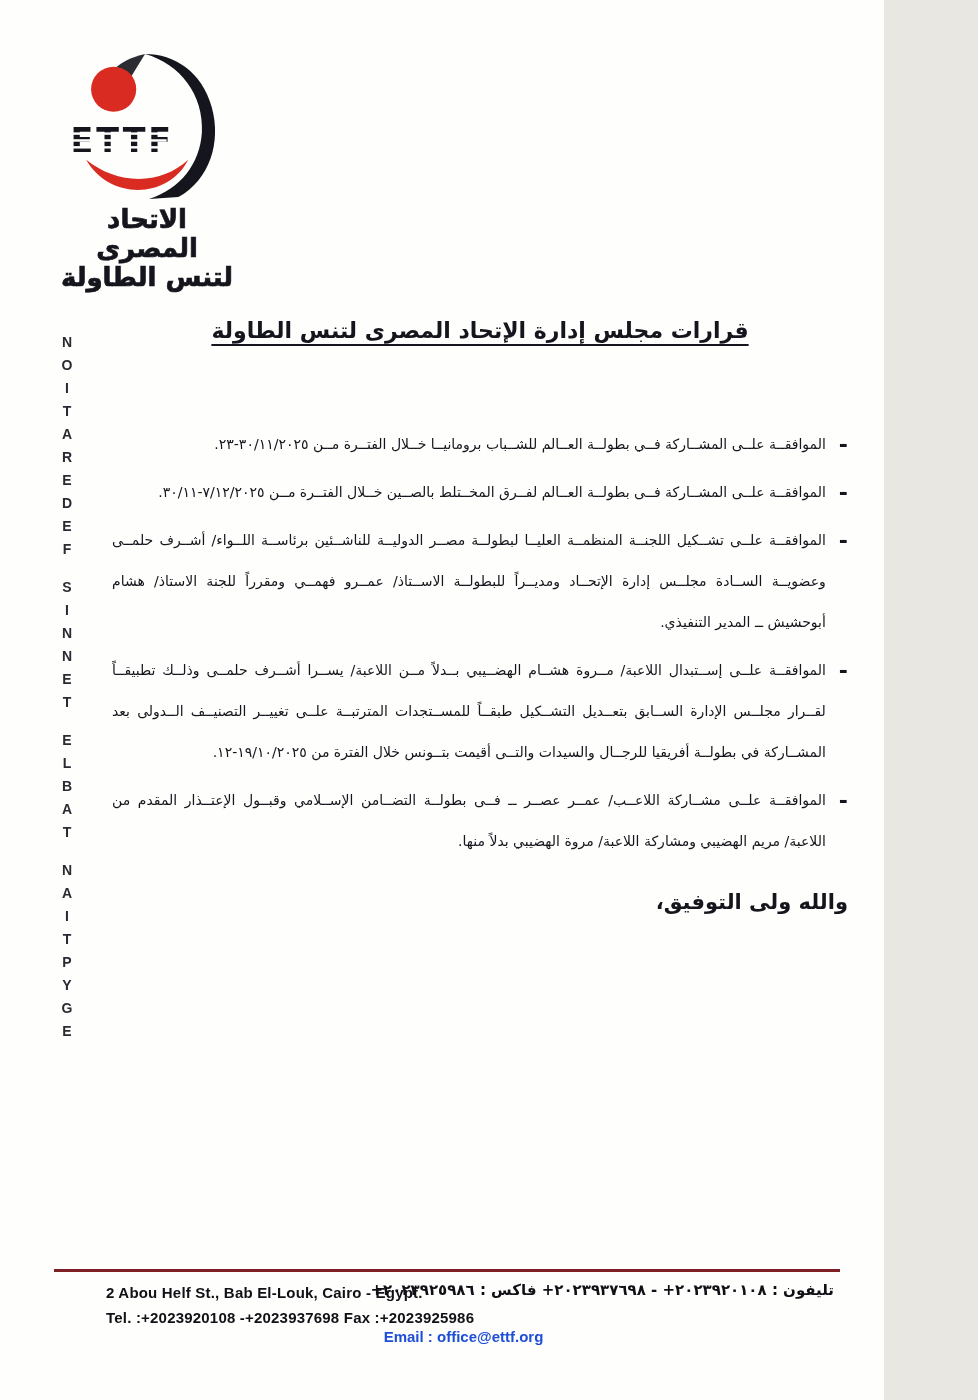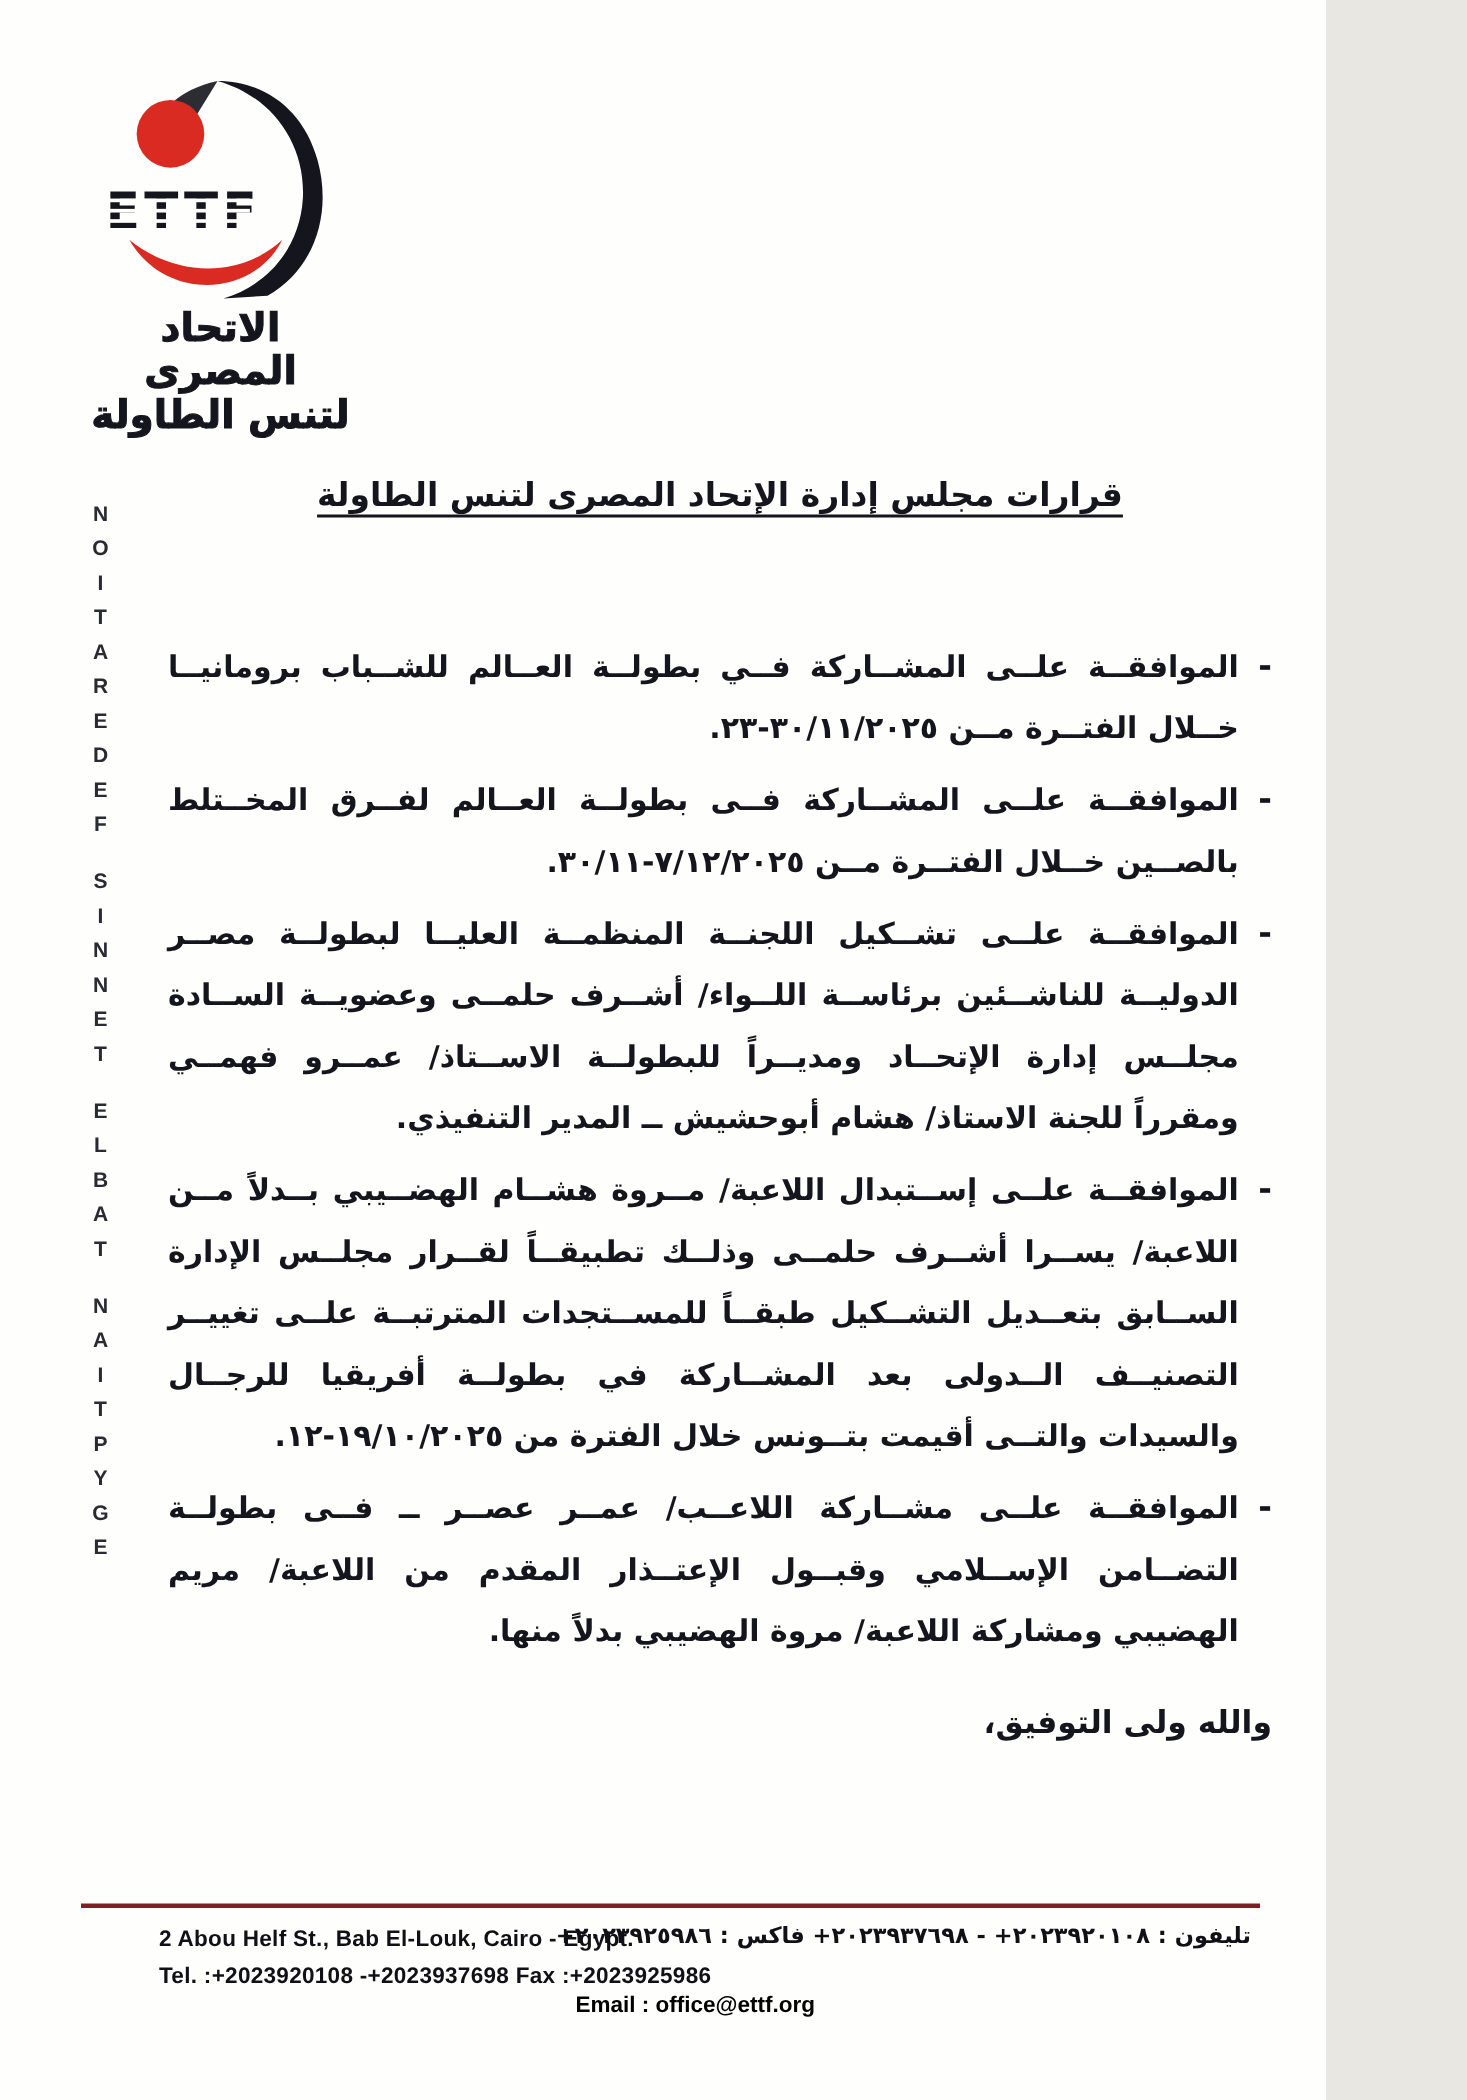--- a/index.html
+++ b/index.html
@@ -37,38 +37,38 @@
   .title{
     position:absolute;top:318px;left:113px;right:37px;
     direction:rtl;text-align:center;font-size:22px;font-weight:bold;
     text-decoration:underline;text-underline-offset:6px;
   }
   .main{position:absolute;top:424px;left:112px;right:36px;}
   .decision{display:flex;direction:rtl;gap:13px;margin-bottom:7px;}
   .dash{flex:0 0 auto;font-size:22px;font-weight:bold;line-height:41px;}
   .dtext{
     flex:1;direction:rtl;text-align:justify;
-    font-size:20px;font-weight:bold;line-height:41px;
+    font-size:14px;font-weight:normal;line-height:41px;
   }
   .closing{margin-top:28px;direction:rtl;text-align:right;font-size:21px;font-weight:bold;}
 
   
   .footer-rule{position:absolute;left:54px;right:44px;top:1269px;height:3px;background:var(--rule);}
   .footer-en{
     position:absolute;left:62px;top:1280px;
     font-family:"Liberation Sans",sans-serif;font-weight:bold;font-size:15px;
     line-height:25px;color:#101016;letter-spacing:0.2px;margin-left:44px;
   }
   .footer-ar{
     position:absolute;right:50px;top:1278px;direction:rtl;text-align:right;
     font-weight:bold;font-size:15px;line-height:25px;color:#101016;
   }
   .footer-email{
     position:absolute;left:0;right:0;top:1328px;text-align:center;
-    font-family:"Liberation Sans",sans-serif;font-weight:bold;font-size:15px;color:#000000;margin-left:43px;
+    font-family:"Liberation Sans",sans-serif;font-weight:bold;font-size:15px;color:#1d4ed8;margin-left:43px;
   }
 </style>
 </head>
 <body>
 
 <div class="page">
 
   <div class="logo">
     <svg viewBox="0 0 180 155" aria-hidden="true">
       <path class="ink" d="M88,4 C124,14 148,46 146,84 C144,116 124,142 92,152 L122,150 C154,132 166,94 156,58 C146,22 118,4 88,4 Z"></path>

